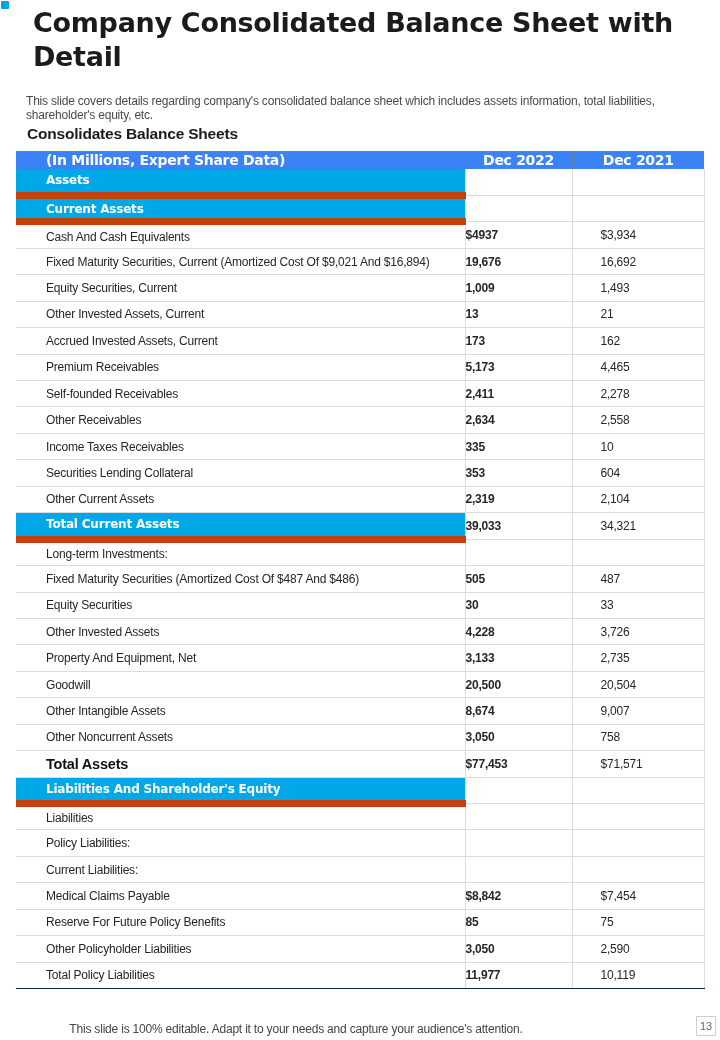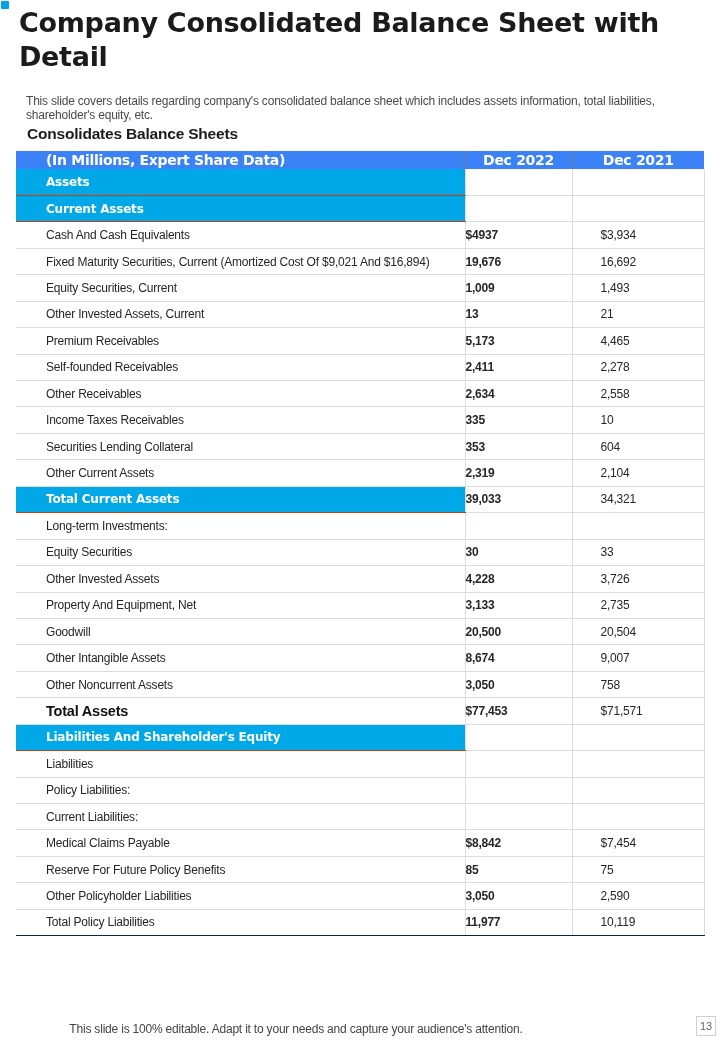--- a/index.html
+++ b/index.html
@@ -1,35 +1,35 @@
 <!DOCTYPE html>
 <html><head>
 <meta charset="utf-8">
 <style>
   * { box-sizing: border-box; margin: 0; padding: 0; }
   html, body { width: 720px; height: 1040px; background: #ffffff; overflow: hidden; }
   body { position: relative; font-family: "Liberation Sans", sans-serif; color: #222; }
   .corner-mark { position: absolute; left: 1px; top: 1px; width: 8px; height: 8px; background: #00a2e8; border-radius: 1px; }
-  .title { position: absolute; left: 19px; top: 6px; width: 640px; font-family: "DejaVu Sans", sans-serif; font-weight: bold; font-size: 27px; line-height: 34px; color: #1b1b1b; letter-spacing: -0.3px; }
+  .title { position: absolute; left: 33px; top: 6px; width: 640px; font-family: "DejaVu Sans", sans-serif; font-weight: bold; font-size: 27px; line-height: 34px; color: #1b1b1b; letter-spacing: -0.3px; }
   .subtitle { position: absolute; left: 26px; top: 94px; width: 670px; font-size: 12px; line-height: 14px; color: #4a4a4a; letter-spacing: -0.2px; }
   .section-heading { position: absolute; left: 27px; top: 125px; font-size: 15.5px; font-weight: bold; color: #1b1b1b; letter-spacing: -0.2px; }
   table.bs { position: absolute; left: 16px; top: 151px; width: 688px; border-collapse: collapse; table-layout: fixed; }
   table.bs col.c1 { width: 449px; }
   table.bs col.c2 { width: 107px; }
   table.bs col.c3 { width: 132px; }
   table.bs th { background: #3b82f6; color: #fff; height: 18px; font-family: "DejaVu Sans", sans-serif; font-weight: bold; font-size: 14px; border-right: 1px solid #6a7d96; letter-spacing: -0.3px; }
   table.bs th:last-child { border-right: none; }
   table.bs th.h1 { text-align: left; padding-left: 30px; }
   table.bs th.h2, table.bs th.h3 { text-align: center; }
   table.bs td { height: 26.45px; font-size: 12px; border-bottom: 1px solid #dcdcdc; border-right: 1px solid #dcdcdc; color: #262626; letter-spacing: -0.2px; }
   table.bs td:last-child { border-right: 1px solid #dcdcdc; }
   table.bs td.label { padding-left: 30px; white-space: nowrap; }
   table.bs td.v2 { font-weight: bold; padding-right: 4px; }
   table.bs td.v3 { text-align: left; padding-left: 28px; }
-  table.bs tr.band td.label { background: #00a8e8; color: #fff; font-family: "DejaVu Sans", sans-serif; font-weight: bold; font-size: 12px; border-bottom: 1px solid #c2410c; }
+  table.bs tr.band td.label { background: #00a8e8; color: #fff; font-family: "DejaVu Sans", sans-serif; font-weight: bold; font-size: 12px; border-bottom: 7px solid #c2410c; }
   table.bs tr.total td.label { font-size: 14.5px; font-weight: bold; color: #111; }
   table.bs tr.last td { border-bottom: 1.5px solid #0d2545; }
   .footer-note { position: absolute; left: 0; width: 592px; top: 1022px; text-align: center; font-size: 12px; color: #444; letter-spacing: -0.2px; }
   .page-num { position: absolute; left: 696px; top: 1016px; width: 20px; height: 20px; border: 1px solid #cfcfcf; font-size: 11px; color: #666; text-align: center; line-height: 18px; background: #fff; }
 </style>
 </head>
 <body>
 
 <div class="corner-mark"></div>
 <h1 class="title">Company Consolidated Balance Sheet with Detail</h1>
@@ -74,20 +74,25 @@
         <td class="label">Equity Securities, Current</td>
         <td class="v2">1,009</td>
         <td class="v3">1,493</td>
       </tr>
       <tr>
         <td class="label">Other Invested Assets, Current</td>
         <td class="v2">13</td>
         <td class="v3">21</td>
       </tr>
       <tr>
+        <td class="label">Accrued Invested Assets, Current</td>
+        <td class="v2">173</td>
+        <td class="v3">162</td>
+      </tr>
+      <tr>
         <td class="label">Premium Receivables</td>
         <td class="v2">5,173</td>
         <td class="v3">4,465</td>
       </tr>
       <tr>
         <td class="label">Self-founded Receivables</td>
         <td class="v2">2,411</td>
         <td class="v3">2,278</td>
       </tr>
       <tr>
@@ -112,20 +117,25 @@
       </tr>
       <tr class="band">
         <td class="label">Total Current Assets</td>
         <td class="v2">39,033</td>
         <td class="v3">34,321</td>
       </tr>
       <tr>
         <td class="label">Long-term Investments:</td>
         <td class="v2"></td>
         <td class="v3"></td>
+      </tr>
+      <tr>
+        <td class="label">Fixed Maturity Securities (Amortized Cost Of $487 And $486)</td>
+        <td class="v2">505</td>
+        <td class="v3">487</td>
       </tr>
       <tr>
         <td class="label">Equity Securities</td>
         <td class="v2">30</td>
         <td class="v3">33</td>
       </tr>
       <tr>
         <td class="label">Other Invested Assets</td>
         <td class="v2">4,228</td>
         <td class="v3">3,726</td>

